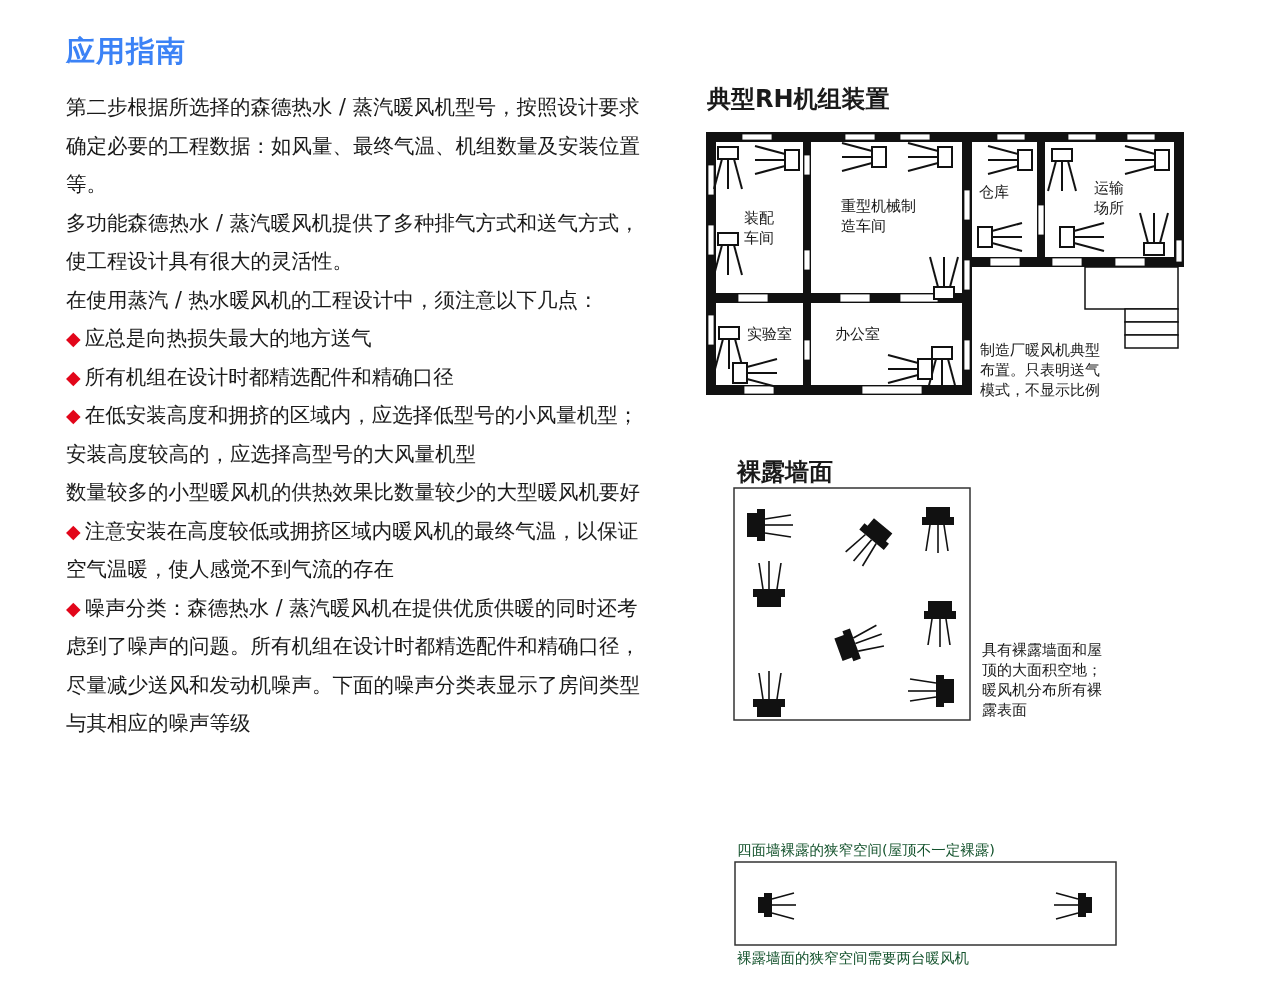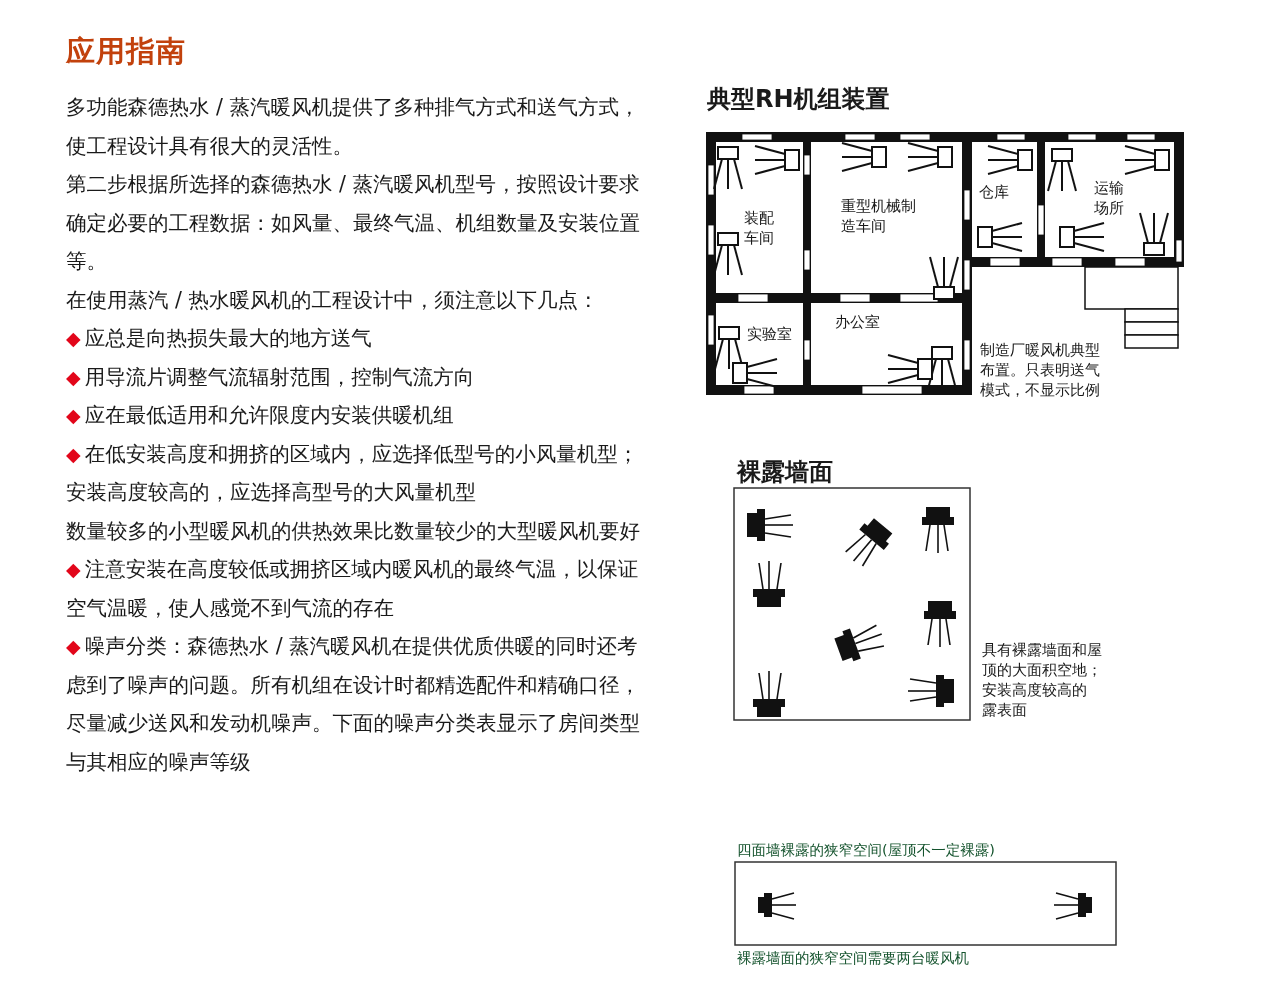--- a/index.html
+++ b/index.html
@@ -1,39 +1,38 @@
 <!DOCTYPE html>
 <html><head>
 <meta charset="utf-8">
 <style>
   html, body { margin: 0; padding: 0; background: #ffffff; }
   body { width: 1280px; height: 988px; position: relative; overflow: hidden;
          font-family: "DejaVu Sans", "Liberation Sans", sans-serif; color: #1a1a1a; }
   .title { position: absolute; left: 66px; top: 32px; font-size: 29px; font-weight: bold;
-           color: #c2410c; letter-spacing: 1px; margin: 0; }
+           color: #3b82f6; letter-spacing: 1px; margin: 0; }
   .body-text { position: absolute; left: 66px; top: 88px; width: 585px; font-size: 20.5px;
                line-height: 38.5px; }
   .body-text p { margin: 0; }
   .bullet { color: #e2061a; font-size: 19px; margin-right: 4px; }
   .diag-title { position: absolute; font-size: 24px; font-weight: bold; color: #1a1a1a; }
   .caption { position: absolute; font-size: 15px; line-height: 20px; color: #1a1a1a; }
   .small-caption { position: absolute; font-size: 14.5px; color: #14532d; }
 </style>
 </head>
 <body>
 
 <h1 class="title">应用指南</h1>
 
 <div class="body-text">
+  <p>第二步根据所选择的森德热水 / 蒸汽暖风机型号，按照设计要求确定必要的工程数据：如风量、最终气温、机组数量及安装位置等。</p>
   <p>多功能森德热水 / 蒸汽暖风机提供了多种排气方式和送气方式，使工程设计具有很大的灵活性。</p>
-  <p>第二步根据所选择的森德热水 / 蒸汽暖风机型号，按照设计要求确定必要的工程数据：如风量、最终气温、机组数量及安装位置等。</p>
   <p>在使用蒸汽 / 热水暖风机的工程设计中，须注意以下几点：</p>
   <p><span class="bullet">◆</span><span>应总是向热损失最大的地方送气</span></p>
-  <p><span class="bullet">◆</span><span>用导流片调整气流辐射范围，控制气流方向</span></p>
-  <p><span class="bullet">◆</span><span>应在最低适用和允许限度内安装供暖机组</span></p>
+  <p><span class="bullet">◆</span><span>所有机组在设计时都精选配件和精确口径</span></p>
   <p><span class="bullet">◆</span><span>在低安装高度和拥挤的区域内，应选择低型号的小风量机型；安装高度较高的，应选择高型号的大风量机型</span></p>
   <p>数量较多的小型暖风机的供热效果比数量较少的大型暖风机要好</p>
   <p><span class="bullet">◆</span><span>注意安装在高度较低或拥挤区域内暖风机的最终气温，以保证空气温暖，使人感觉不到气流的存在</span></p>
   <p><span class="bullet">◆</span><span>噪声分类：森德热水 / 蒸汽暖风机在提供优质供暖的同时还考虑到了噪声的问题。所有机组在设计时都精选配件和精确口径，尽量减少送风和发动机噪声。下面的噪声分类表显示了房间类型与其相应的噪声等级</span></p>
 </div>
 
 <div class="diag-title" style="left:707px; top:83px;">典型RH机组装置</div>
 
 <svg width="490" height="280" style="position:absolute; left:700px; top:125px;" viewBox="0 0 490 280">
   <defs>
@@ -136,21 +135,21 @@
 <div class="caption" style="left:841px; top:196px; line-height:20px;">
     <div>重型机械制</div>
     <div>造车间</div>
   </div>
 <div class="caption" style="left:979px; top:182px;">仓库</div>
 <div class="caption" style="left:1094px; top:180px; line-height:20px;font-family:Liberation Mono, monospace;">
     <div>运输</div>
     <div>场所</div>
   </div>
 <div class="caption" style="left:747px; top:324px;">实验室</div>
-<div class="caption" style="left:835px; top:312px;">办公室</div>
+<div class="caption" style="left:835px; top:324px;">办公室</div>
 <div class="caption" style="left:980px; top:340px;">
   <div>制造厂暖风机典型</div>
     <div>布置。只表明送气</div>
     <div>模式，不显示比例</div>
 </div>
 
 <div class="diag-title" style="left:737px; top:456px;">裸露墙面</div>
 <svg width="240" height="236" style="position:absolute; left:733px; top:487px;" viewBox="0 0 240 236">
   <defs>
     <g id="bk">
@@ -166,21 +165,21 @@
   <use href="#bk" x="0" y="0" transform="translate(205,28) rotate(90)"></use>
   <use href="#bk" x="0" y="0" transform="translate(36,112) rotate(-90)"></use>
   <use href="#bk" x="0" y="0" transform="translate(207,122) rotate(90)"></use>
   <use href="#bk" x="0" y="0" transform="translate(113,160) rotate(-20)"></use>
   <use href="#bk" x="0" y="0" transform="translate(36,222) rotate(-90)"></use>
   <use href="#bk" x="0" y="0" transform="translate(213,204) rotate(180)"></use>
 </svg>
 <div class="caption" style="left:982px; top:640px;">
   <div>具有裸露墙面和屋</div>
     <div>顶的大面积空地；</div>
-  <div>安装高度较高的</div>
+  <div>暖风机分布所有裸</div>
     <div>露表面</div>
 </div>
 
 <div class="small-caption" style="left:737px; top:841px;">四面墙裸露的狭窄空间(屋顶不一定裸露)</div>
 <svg width="384" height="86" style="position:absolute; left:734px; top:861px;" viewBox="0 0 384 86">
   <rect x="1" y="1" width="381" height="83" fill="#fff" stroke="#333" stroke-width="1.5"></rect>
   <g transform="translate(30,44)">
       <path d="M-6,-8 h6 v-4 h8 v24 h-8 v-4 h-6 z" fill="#111"></path>
     <line x1="8" y1="-6" x2="30" y2="-12" stroke="#111" stroke-width="1.6"></line>
     <line x1="8" y1="0" x2="32" y2="0" stroke="#111" stroke-width="1.6"></line>

